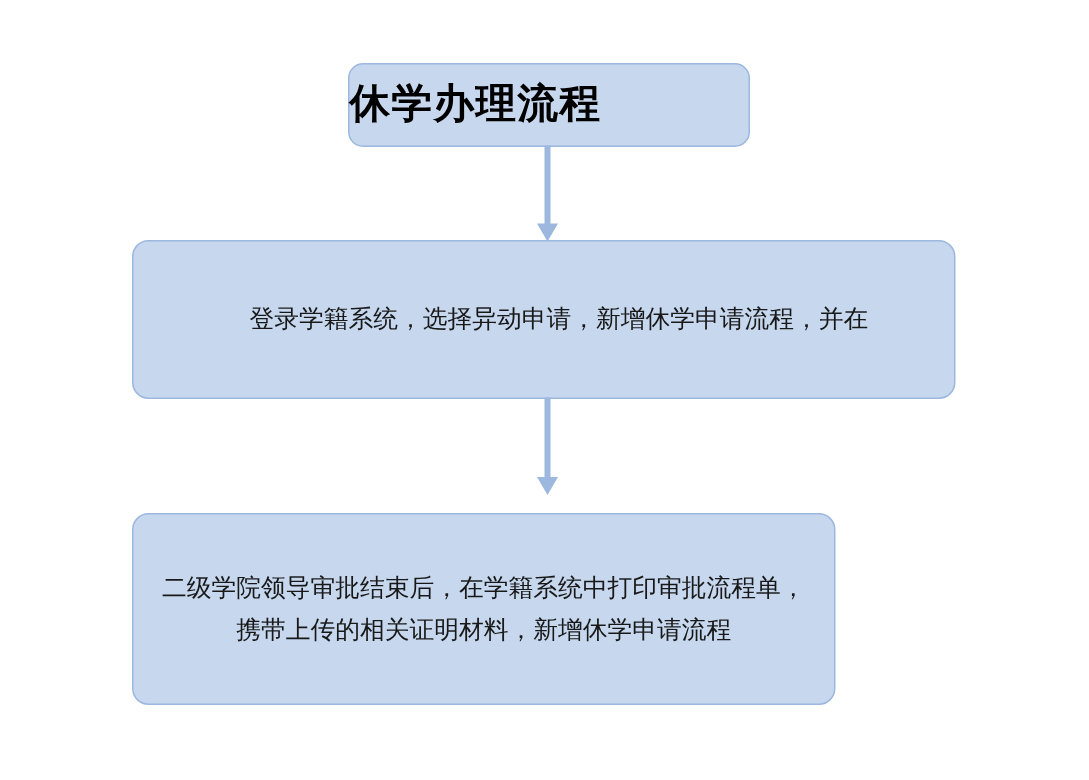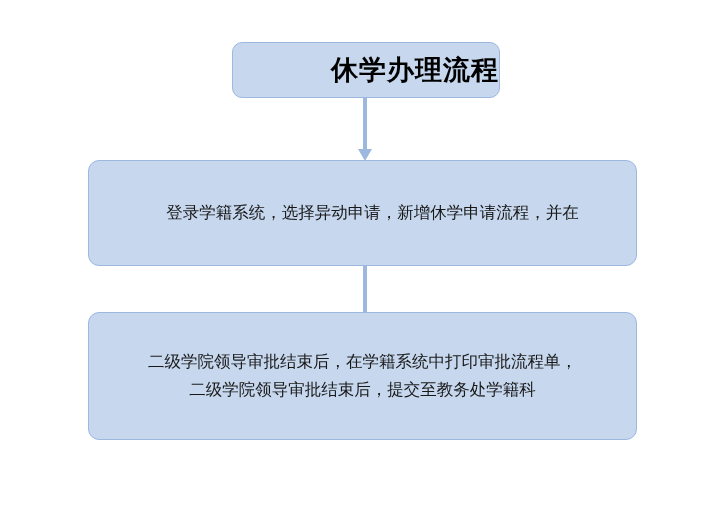--- a/index.html
+++ b/index.html
@@ -22,42 +22,42 @@
 
   
   .node {
     position: absolute;
     box-sizing: border-box;
     background: #c6d7ee;
     border: 1.4px solid #9cb8de;
     border-radius: 11px;
     display: flex;
     align-items: center;
-    justify-content: flex-end;
+    justify-content: flex-start;
     text-align: center;
   }
 
   .node.title-node {
     left: 232px;
     top: 42px;
     width: 268px;
     height: 56px;
     border-radius: 10px;
   }
   .node.step-node-1 {
     left: 88px;
     top: 160px;
     width: 549px;
     height: 106px;
     padding-left: 20px;
   }
   .node.step-node-2 {
     left: 88px;
-    top: 312px;
-    width: 549px;
+    top: 342px;
+    width: 469px;
     height: 128px;
   }
 
   .title-text {
     font-family: "DejaVu Serif", "Liberation Serif", serif;
     font-size: 27px;
     font-weight: 700;
     color: #000000;
     letter-spacing: 1px;
     line-height: 1.15;
@@ -137,17 +137,17 @@
   </div>
 
   <div class="connector connector-2">
     <div class="stem"></div>
     <div class="head"></div>
   </div>
 
   <div class="node step-node-2">
     <div class="body-text">
       <span class="tline">二级学院领导审批结束后，在学籍系统中打印审批流程单，</span>
-      <span class="tline">二级学院领导审批结束后，提交至教务处学籍科</span>
+      <span class="tline">携带上传的相关证明材料，新增休学申请流程</span>
     </div>
   </div>
 
 </div>
 
 </body></html>

